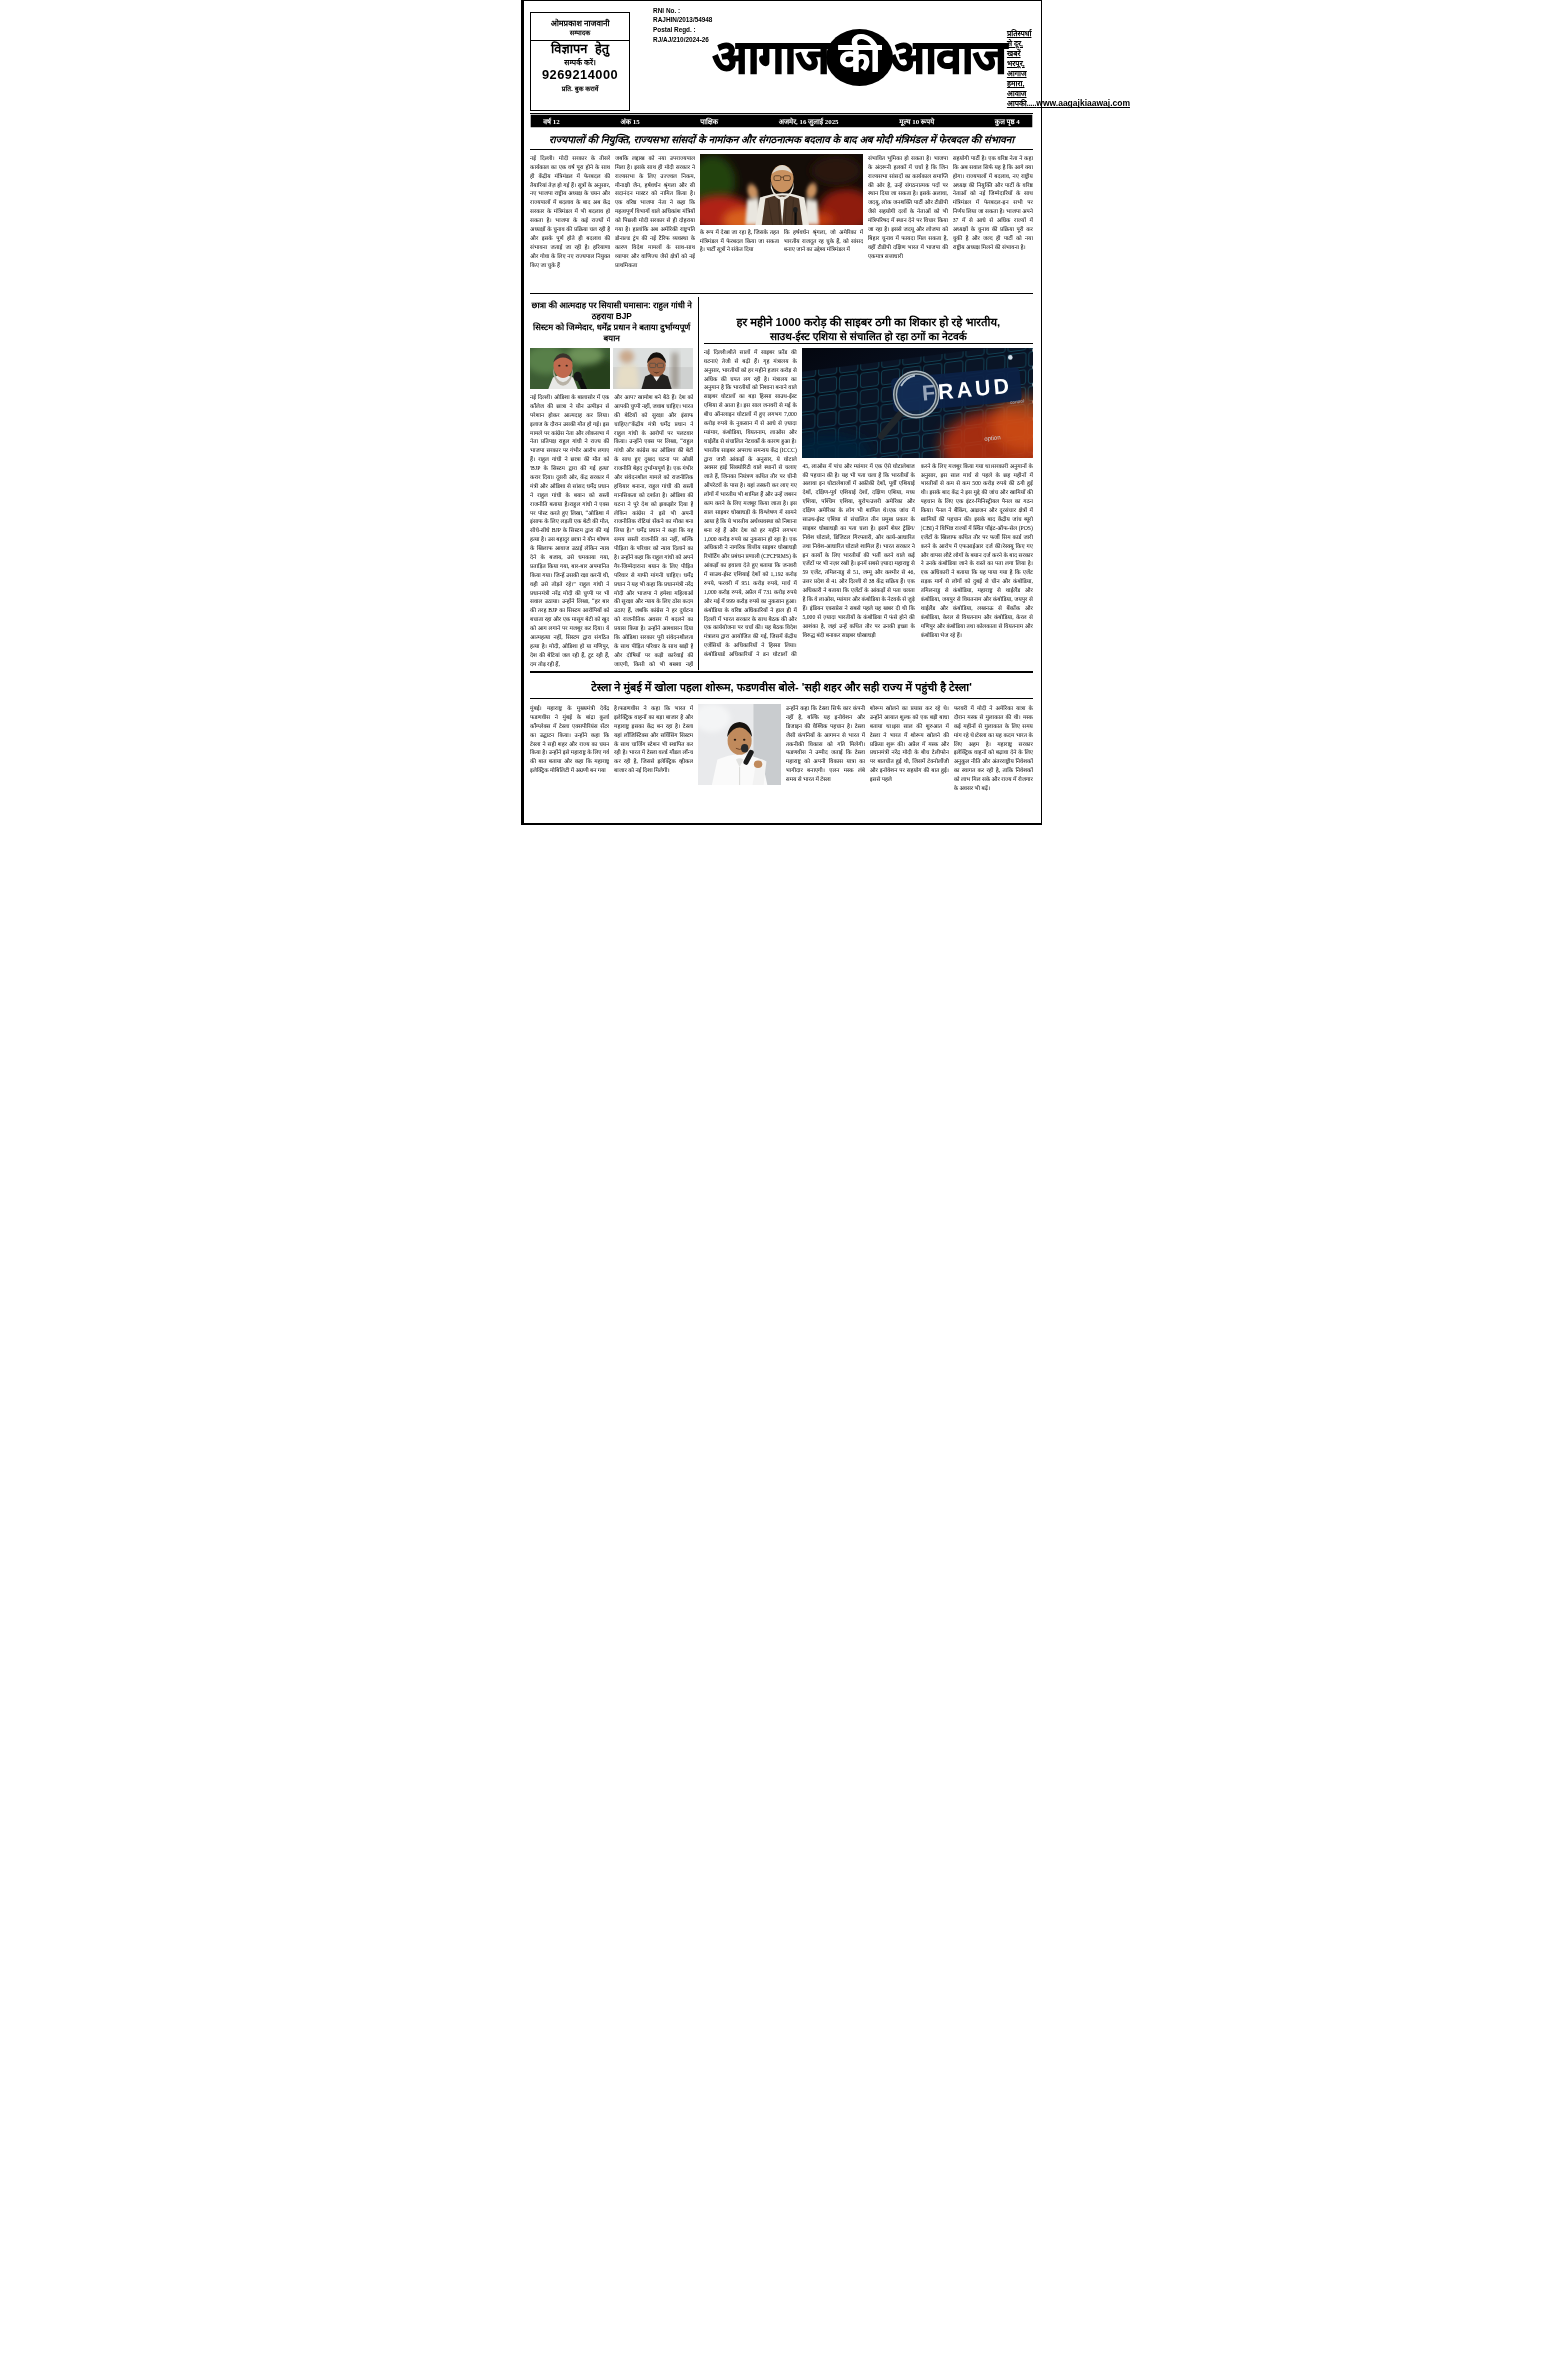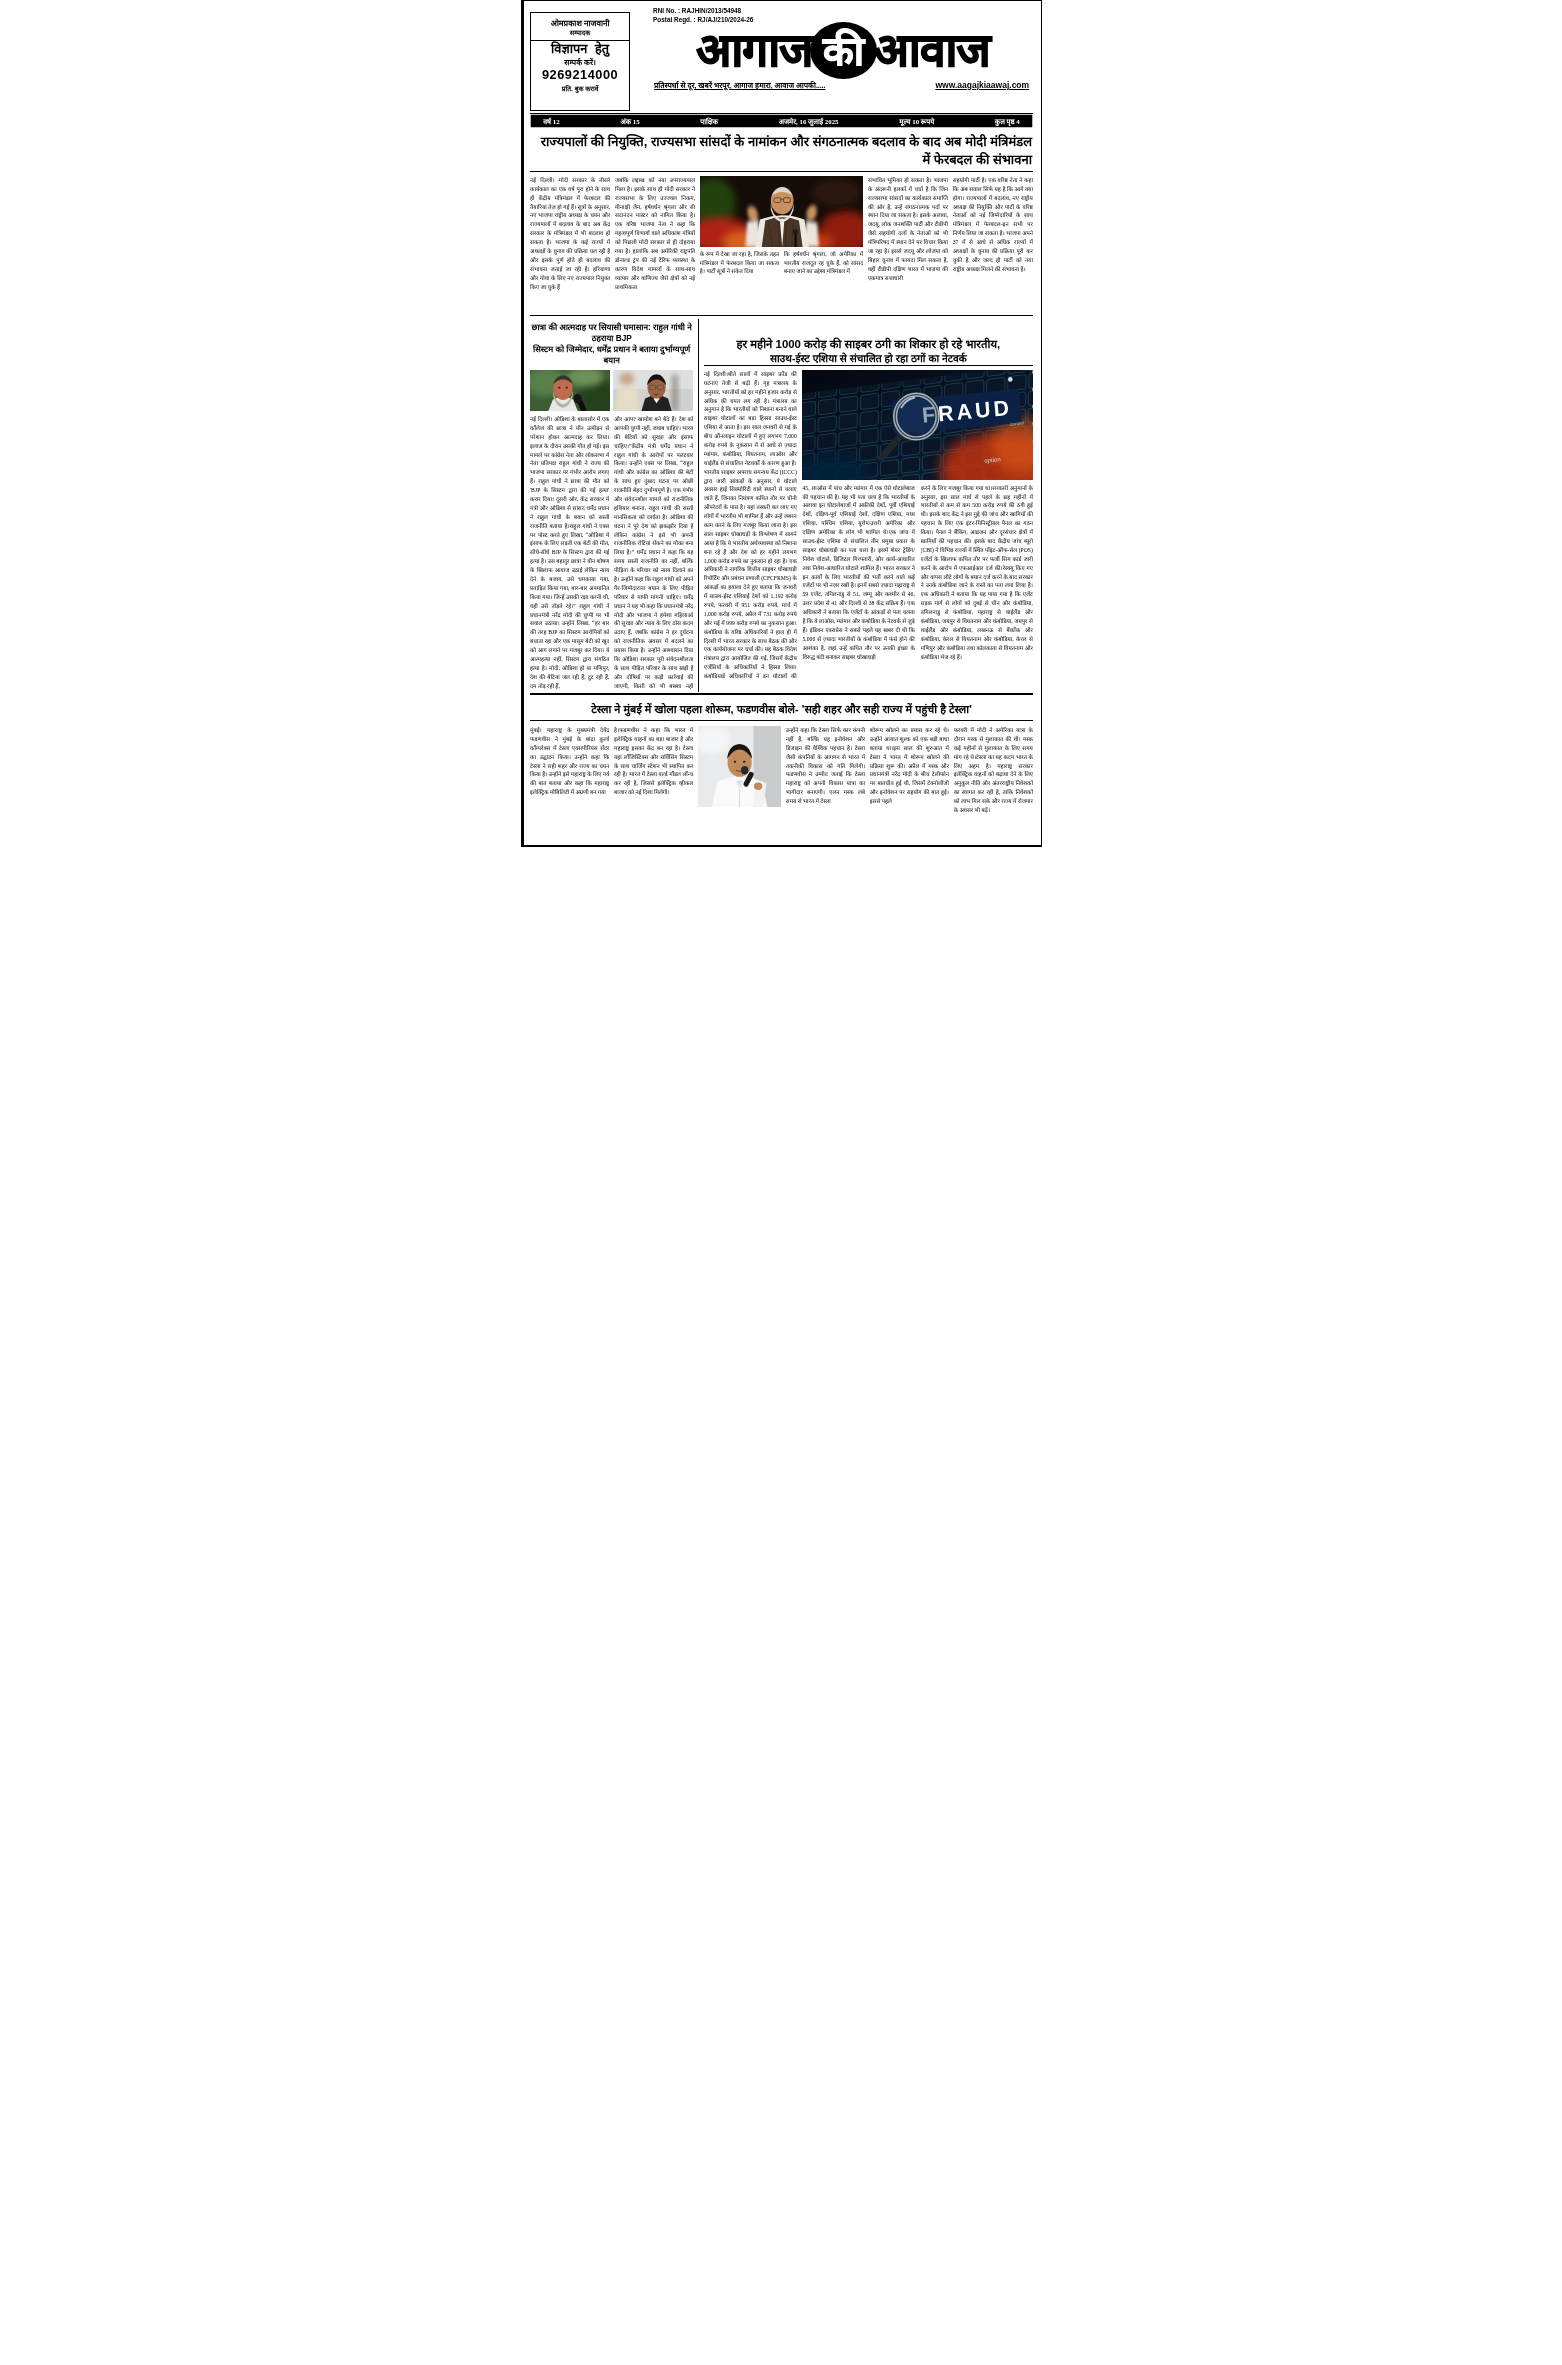--- a/index.html
+++ b/index.html
@@ -14,21 +14,21 @@
   .editor-box .cell1 { border-bottom:0.9px solid #000; padding:3.8px 1.9px 2.8px; }
   .editor-name { font-size:8px; font-weight:bold; }
   .editor-role { font-size:6.6px; font-weight:bold; }
   .cell2 { padding:1.9px 0.9px; }
   .ad-heading { font-size:12.8px; font-weight:900; line-height:1.1;
                 font-family:Liberation Mono, monospace; }
   .ad-sub { font-size:7.6px; font-weight:bold; }
   .ad-phone { font-size:12.8px; font-weight:900; letter-spacing:0.5px; font-family:"Liberation Sans","DejaVu Sans",sans-serif;}
   .ad-foot { font-size:6.6px; font-weight:bold; margin-top:1.9px; }
 
-  .mast-right { flex:1; display:flex; flex-direction:column; }
+  .mast-right { flex:1; display:flex; }
   .rni { font-family:"Liberation Sans","DejaVu Sans",sans-serif; font-weight:bold; font-size:6.4px; line-height:1.5; }
   .title-row { display:flex; align-items:center; justify-content:center; margin-top:-2.8px;
                font-family:"Liberation Sans","DejaVu Sans",sans-serif; font-weight:900; font-size:46px; line-height:1.05;
                letter-spacing:-0.9px; }
   .title-row .tw { -webkit-text-stroke:1.2px #000; }
   .title-oval { display:inline-flex; align-items:center; justify-content:center; width:67px; height:57px;
                 background:#000; color:#fff; border-radius:50%; margin:0 -2.8px; flex:none; }
   .title-oval span { -webkit-text-stroke:0.9px #fff; font-size:40px; }
   .tag-row { display:flex; justify-content:space-between; align-items:flex-end; padding:0.9px 3.8px 2.8px 0.9px;text-decoration:underline; }
   .tagline { font-size:7.6px; font-weight:bold; }
@@ -38,21 +38,21 @@
               padding:2.4px 13.2px; margin-top:1.9px; border-top:0.9px solid #000; box-shadow:0 0 0 0.7px #fff inset; }
   .info-bar span { font-size:6.9px; font-weight:bold; white-space:nowrap; }
 
   
   .bodytxt { font-size:5.7px; line-height:1.56; text-align:justify; overflow:hidden; }
   .rule { border-top:0.7px solid #000; }
   .rule-thick { border-top:2.4px solid #000; margin-top:0.9px; }
   h1,h2,h3 { font-family:"Liberation Sans","DejaVu Sans",sans-serif; }
 
   
-  .a1-head { font-size:13px; font-weight:900; text-align:right; padding:3.8px 0.9px 3.3px; border-bottom:0.7px solid #000; }
+  .a1-head { font-size:10px; font-weight:900; text-align:center; padding:3.8px 0.9px 3.3px; border-bottom:0.7px solid #000;font-style:italic; }
   .a1-body { display:flex; gap:4.7px; padding-top:3.8px; height:143px; }
   .a1-col { flex:1.03; height:100%; }
   .a1-mid { flex:2.1; display:flex; flex-direction:column; gap:2.8px; }
   .a1-mid svg { width:100%; height:71px; display:block; }
   .a1-caps { display:flex; gap:4.7px; flex:1; }
   .a1-caps .bodytxt { flex:1; }
 
   
   .mid-wrap { display:flex; margin-top:2.8px; }
   .art2 { width:168px; flex:none; padding:2.8px 4.7px 0 0; }

